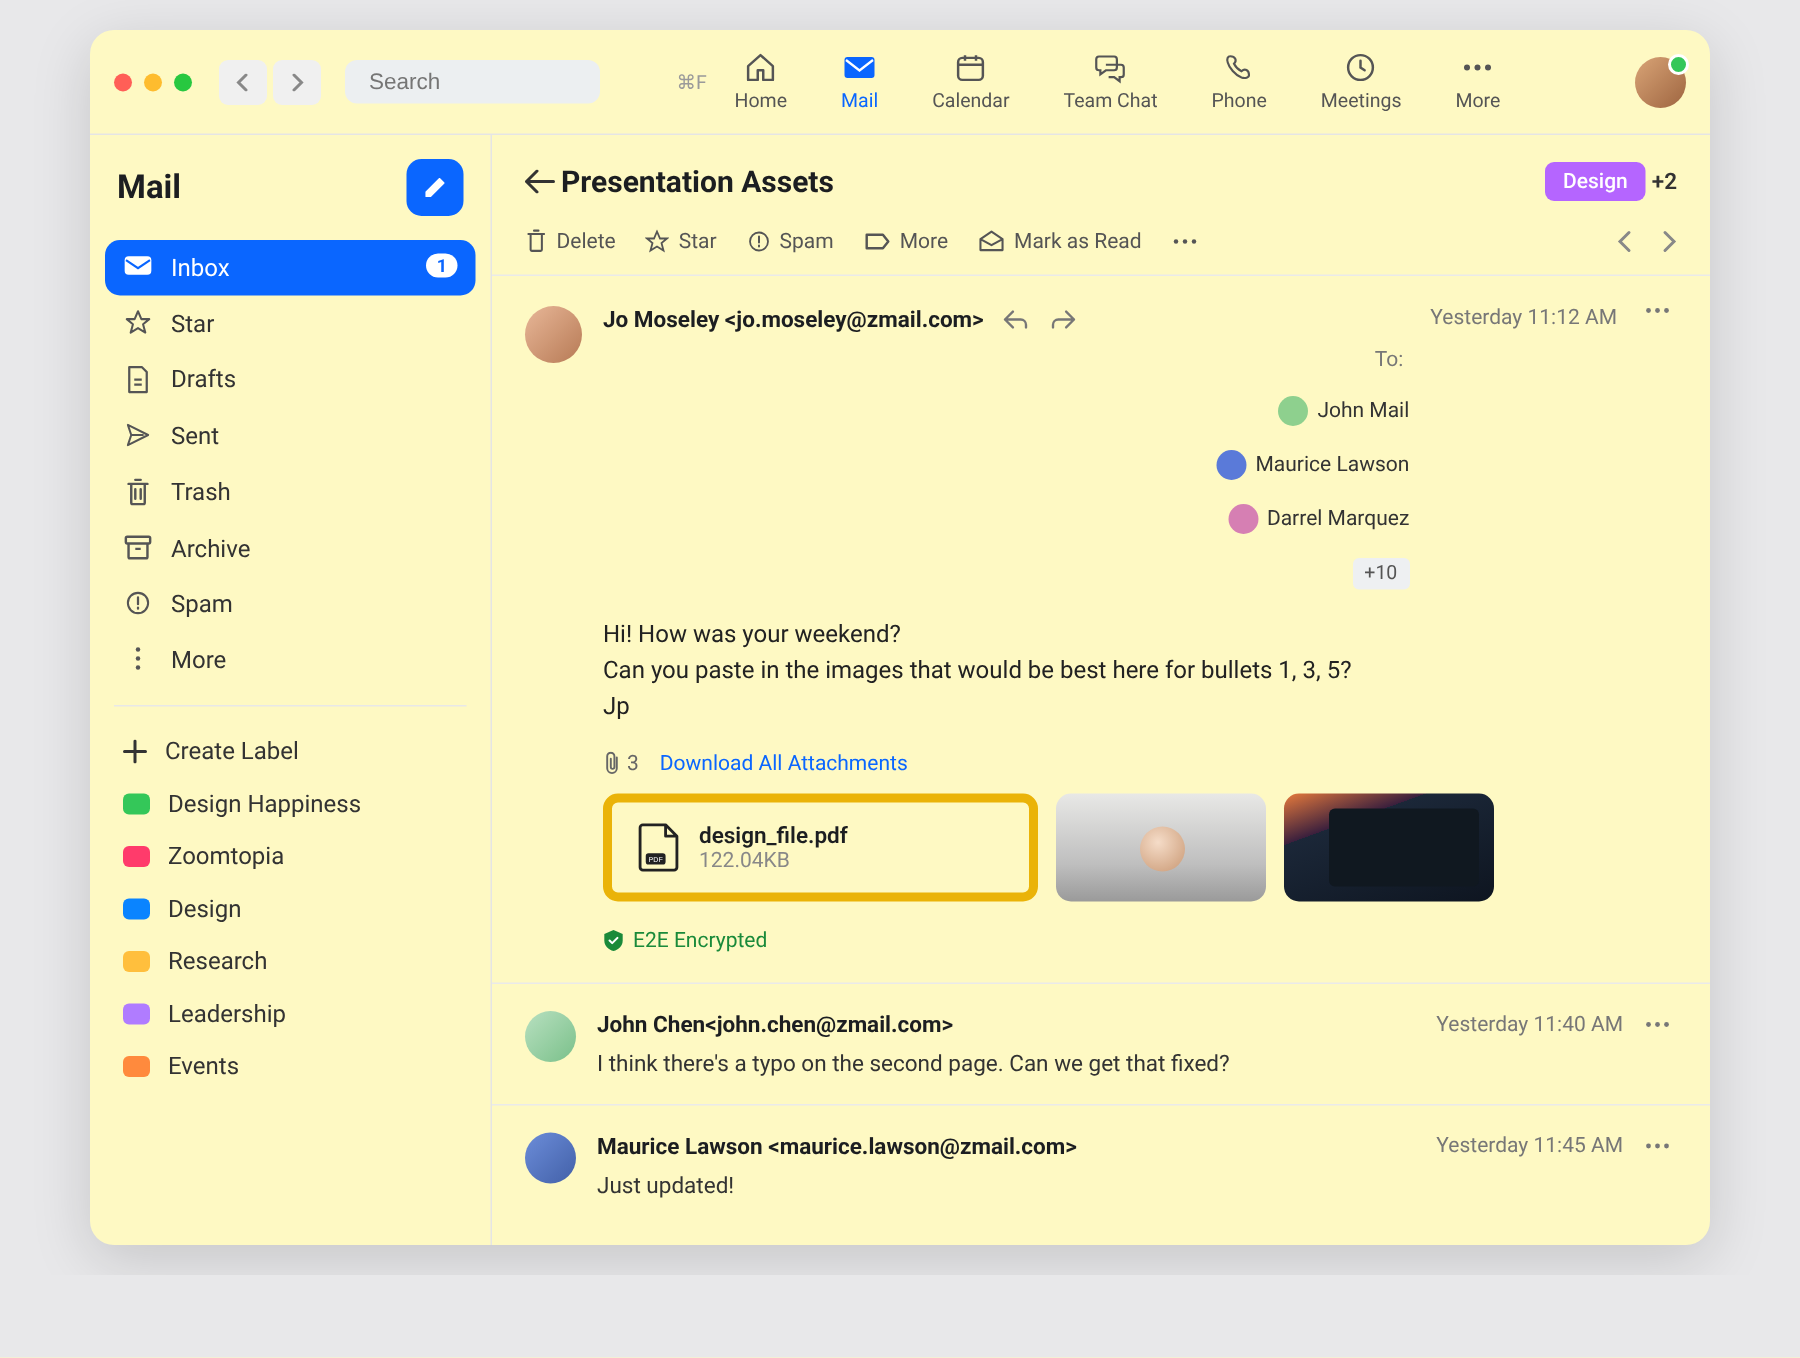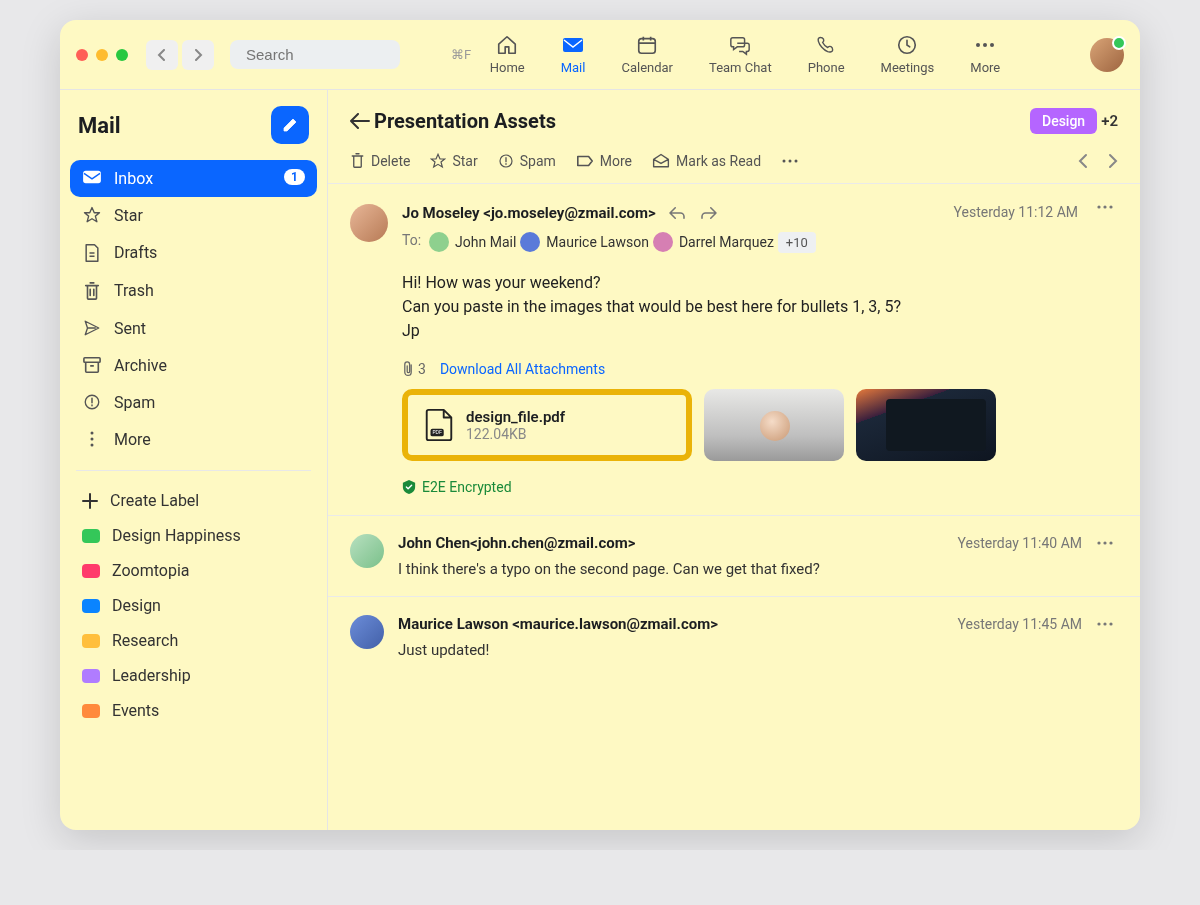--- a/index.html
+++ b/index.html
@@ -58,21 +58,21 @@
   
   .msg { padding: 20px 22px; }
   .msg-head { display: flex; align-items: flex-start; gap: 14px; }
   .msg-avatar { width: 38px; height: 38px; border-radius: 50%; flex-shrink: 0; }
   .msg-meta { flex: 1; min-width: 0; }
   .msg-from-row { display: flex; align-items: center; gap: 12px; }
   .msg-from { font-weight: 700; font-size: 15px; }
   .msg-icons { display: flex; gap: 14px; color: #777; }
   .msg-time { color: #777; font-size: 14px; }
   .msg-menu { color: #777; cursor: pointer; padding: 0 4px; }
-  .msg-to { display: flex; align-items: flex-start; gap: 4px; margin-top: 10px; flex-wrap: wrap; font-size: 14px; }
+  .msg-to { display: flex; align-items: flex-end; gap: 16px; margin-top: 10px; flex-wrap: wrap; font-size: 14px; flex-direction: column; }
   .msg-to .lbl { color: #777; margin-right: 4px; }
   .recip { display: inline-flex; align-items: center; gap: 6px; color: #333; }
   .recip .ra { width: 20px; height: 20px; border-radius: 50%; }
   .recip-more { background: #eef0f2; padding: 3px 8px; border-radius: 4px; font-size: 13px; color: #555; }
   .msg-body { margin: 18px 0 0 52px; font-size: 16px; line-height: 1.5; color: #222; }
   .attach-row { margin: 18px 0 0 52px; display: flex; align-items: center; gap: 14px; font-size: 14px; }
   .attach-count { color: #666; display: flex; align-items: center; gap: 4px; }
   .attach-dl { color: #0a66ff; cursor: pointer; }
   .attachments { margin: 12px 0 0 52px; display: flex; gap: 12px; }
   .att-card { border: 6px solid #eab308; border-radius: 10px; padding: 12px 16px; display: flex; align-items: center; gap: 12px; width: 290px; }
@@ -223,33 +223,33 @@
         <li class="sb-item">
           <span class="sb-ico">
               <svg width="18" height="20" viewBox="0 0 20 24">
                 <path d="M3 2 H13 L17 6 V22 H3 Z M7 12 H13 M7 16 H13" fill="none" stroke="currentColor" stroke-width="1.8" stroke-linejoin="round"></path>
               </svg>
             </span>
           <span>Drafts</span>
         </li>
         <li class="sb-item">
           <span class="sb-ico">
+              <svg width="18" height="18" viewBox="0 0 24 24">
+                <path d="M3 3 L21 12 L3 21 L6 12 Z M6 12 H17" fill="none" stroke="currentColor" stroke-width="1.8" stroke-linejoin="round"></path>
+              </svg>
+            </span>
+          <span>Sent</span>
+        </li>
+        <li class="sb-item">
+          <span class="sb-ico">
               <svg width="18" height="20" viewBox="0 0 20 22">
                 <path d="M3 5 H17 M5 5 V19 A1 1 0 0 0 6 20 H14 A1 1 0 0 0 15 19 V5 M8 2 H12 M8 9 V16 M12 9 V16" fill="none" stroke="currentColor" stroke-width="1.8" stroke-linecap="round"></path>
               </svg>
             </span>
           <span>Trash</span>
-        </li>
-        <li class="sb-item">
-          <span class="sb-ico">
-              <svg width="18" height="18" viewBox="0 0 24 24">
-                <path d="M3 3 L21 12 L3 21 L6 12 Z M6 12 H17" fill="none" stroke="currentColor" stroke-width="1.8" stroke-linejoin="round"></path>
-              </svg>
-            </span>
-          <span>Sent</span>
         </li>
         <li class="sb-item">
           <span class="sb-ico">
               <svg width="20" height="18" viewBox="0 0 22 20">
                 <rect x="2" y="2" width="18" height="5" rx="1" fill="none" stroke="currentColor" stroke-width="1.8"></rect>
                 <path d="M4 7 V17 A1 1 0 0 0 5 18 H17 A1 1 0 0 0 18 17 V7 M9 11 H13" fill="none" stroke="currentColor" stroke-width="1.8"></path>
               </svg>
             </span>
           <span>Archive</span>
         </li>

